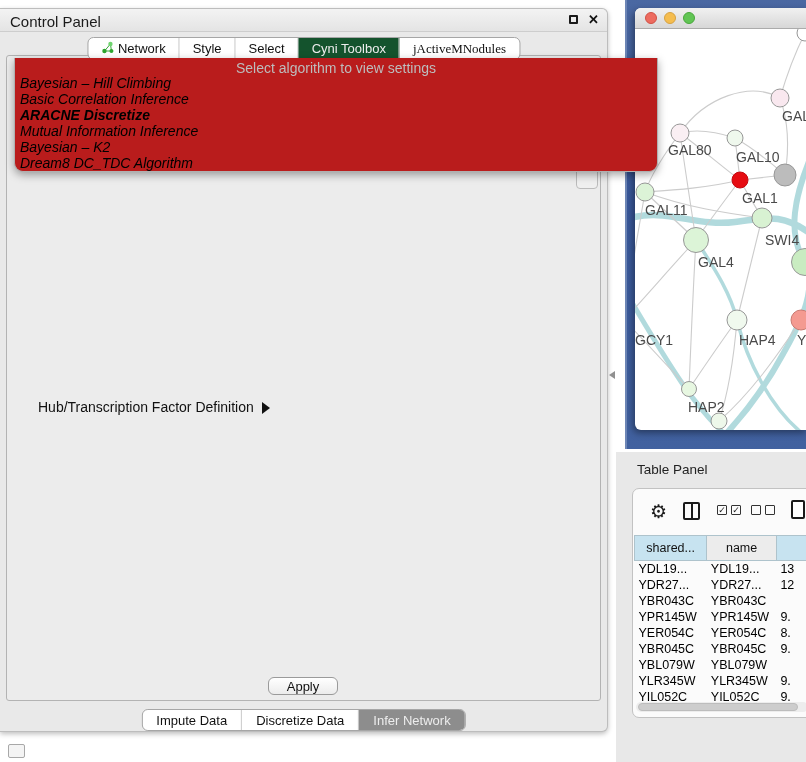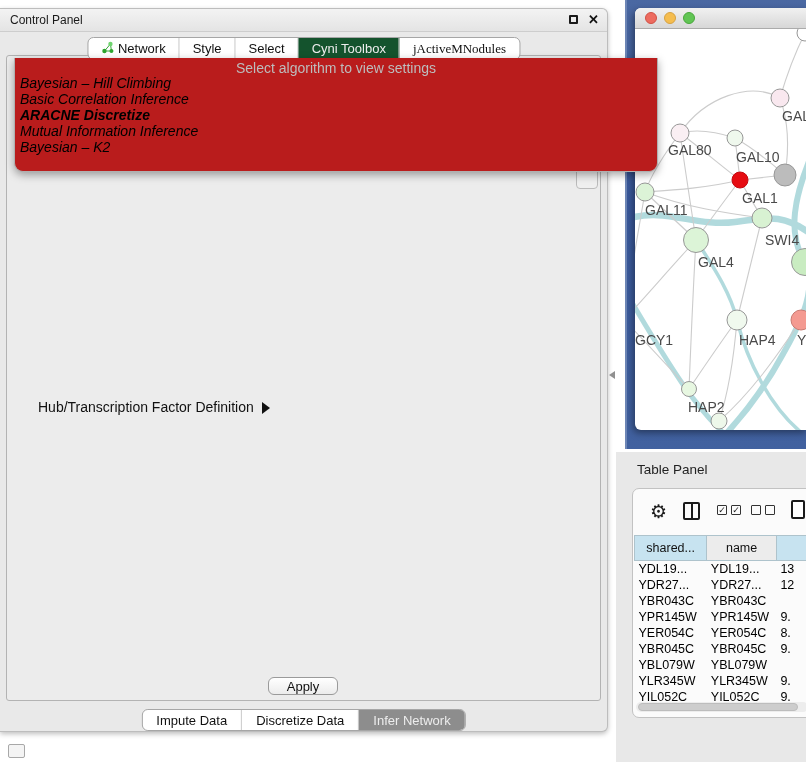--- a/index.html
+++ b/index.html
@@ -10,21 +10,21 @@
     -webkit-font-smoothing:antialiased;
   }
 
   
   .cp { position:absolute; left:0; top:8px; width:608px; height:724px;
         background:#e9e9e9; border:1px solid #bdbdbd; border-left:none;
         border-radius:0 6px 6px 0; box-shadow:0 2px 5px rgba(0,0,0,.25); }
   .cp-titlebar { position:absolute; top:0; left:0; right:0; height:23px;
         background:linear-gradient(#f3f3f3,#e4e4e4); border-bottom:1px solid #cdcdcd;
         border-radius:0 6px 0 0; }
-  .cp-title { position:absolute; left:10px; top:4px; font-size:12px; color:#1a1a1a; }
+  .cp-title { position:absolute; left:10px; top:4px; font-size:15px; color:#1a1a1a; }
   .cp-float { position:absolute; right:29px; top:6px; width:9px; height:9px;
         border:2px solid #1a1a1a; border-radius:1px; }
   .cp-close { position:absolute; right:8px; top:3px; font-size:13px; font-weight:bold; color:#111; }
 
   
   .cp-tabs { position:absolute; top:28px; left:50%; transform:translateX(-50%);
         display:flex; background:#fff; border:1px solid #a6a6a6; border-radius:6px;
         overflow:hidden; height:23px; z-index:3; }
   .cp-tab { display:flex; align-items:center; gap:4px; padding:0 13px; font-size:13px;
         color:#111; border-right:1px solid #c9c9c9; white-space:nowrap; }
@@ -210,20 +210,21 @@
   <div class="frag-box"></div>
 
   <div class="dd">
     <div class="dd-placeholder">Select algorithm to view settings</div>
     <div class="dd-options">
       <div class="dd-opt">Bayesian – Hill Climbing</div>
       <div class="dd-opt">Basic Correlation Inference</div>
       <div class="dd-opt bold">ARACNE Discretize</div>
       <div class="dd-opt">Mutual Information Inference</div>
       <div class="dd-opt">Bayesian – K2</div>
+      <div class="dd-opt">Dream8 DC_TDC Algorithm</div>
     </div>
   </div>
 
   <div class="fs" style="left:14px; top:182px; width:578px; height:470px; background:#ececec;">
     <span class="fs-legend">Cyni Algorithm Settings</span>
   </div>
 
   <div class="fs" style="left:30px; top:210px; width:536px; height:172px;">
     <span class="fs-legend legend-blue">Algorithm Definition</span>
   </div>

